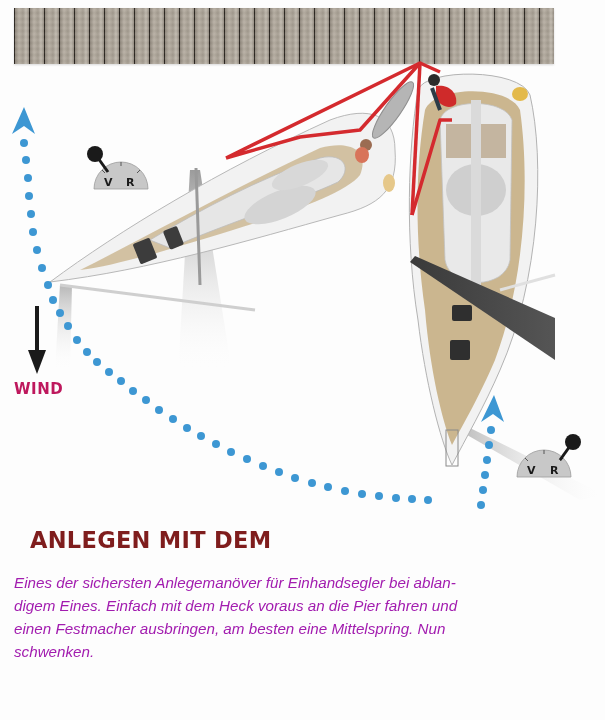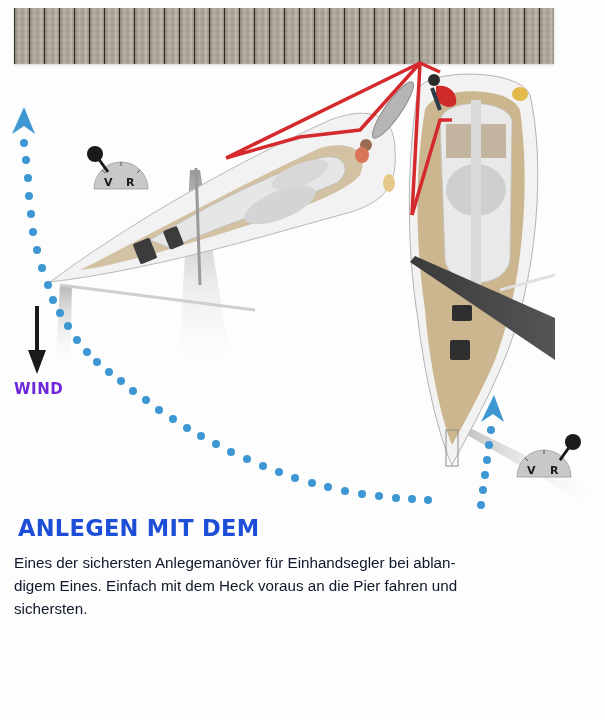--- a/index.html
+++ b/index.html
@@ -4,26 +4,26 @@
 <style>
   html, body { margin:0; padding:0; background:#ffffff; }
   body { width:605px; height:720px; position:relative; overflow:hidden; font-family:"DejaVu Sans", sans-serif; }
   .page { position:absolute; left:0; top:0; width:605px; height:720px; background:#fdfdfd; }
   .pier { position:absolute; left:14px; top:8px; width:540px; height:56px;
     background: repeating-linear-gradient(90deg, #2b2620 0px, #2b2620 1px, #8f877c 1px, #b9b1a5 5px, #a49c90 9px, #c2bbb0 12px, #978f84 15px);
     box-shadow: 0 1px 2px rgba(0,0,0,0.15); }
   .pier::after { content:""; position:absolute; inset:0;
     background: repeating-linear-gradient(0deg, rgba(255,255,255,0.05) 0px, rgba(0,0,0,0.04) 3px, rgba(255,255,255,0.06) 6px); }
   svg.scene { position:absolute; left:0; top:0; }
-  .wind-label { position:absolute; left:14px; top:380px; font-family:"DejaVu Sans", sans-serif; font-weight:bold; font-size:15px; color:#6d28d9; letter-spacing:0.5px; }
+  .wind-label { position:absolute; left:14px; top:380px; font-family:"DejaVu Sans", sans-serif; font-weight:bold; font-size:15px; color:#be185d; letter-spacing:0.5px; }
   .gauge-label { font-family:"DejaVu Sans", sans-serif; font-weight:bold; font-size:11px; fill:#1a1a1a; }
   .caption { position:absolute; left:14px; top:510px; width:580px; }
-  .headline { margin:4px; font-family:"DejaVu Sans", sans-serif; font-weight:bold; font-size:22.5px; line-height:29px; color:#1d4ed8; letter-spacing:0.3px; }
+  .headline { margin:16px; font-family:"DejaVu Sans", sans-serif; font-weight:bold; font-size:22.5px; line-height:29px; color:#7f1d1d; letter-spacing:0.3px; }
   .headline span { display:block; }
-  .body-text { margin:8px 0 0 0; font-family:"Liberation Sans", sans-serif; font-size:15.2px; line-height:23px; color:#0f172a; width:565px; }
+  .body-text { margin:8px 0 0 0; font-family:"Liberation Sans", sans-serif; font-size:15.2px; line-height:23px; color:#a21caf; width:565px;font-style:italic; }
   .body-text span { display:block; white-space:nowrap; }
 </style>
 </head>
 <body>
 
 <div class="page">
 
   <div class="pier"></div>
 
   <svg class="scene" width="605" height="510" viewBox="0 0 605 510">
@@ -192,17 +192,18 @@
 
   <div class="wind-label">WIND</div>
 
   <div class="caption">
     <h1 class="headline">
       <span>ANLEGEN MIT DEM</span>
     </h1>
     <p class="body-text">
       <span>Eines der sichersten Anlegemanöver für Einhandsegler bei ablan-</span>
       <span>digem Eines. Einfach mit dem Heck voraus an die Pier fahren und</span>
-      <span>sichersten.</span>
+      <span>einen Festmacher ausbringen, am besten eine Mittelspring. Nun</span>
+      <span>schwenken.</span>
     </p>
   </div>
 
 </div>
 
 </body></html>

